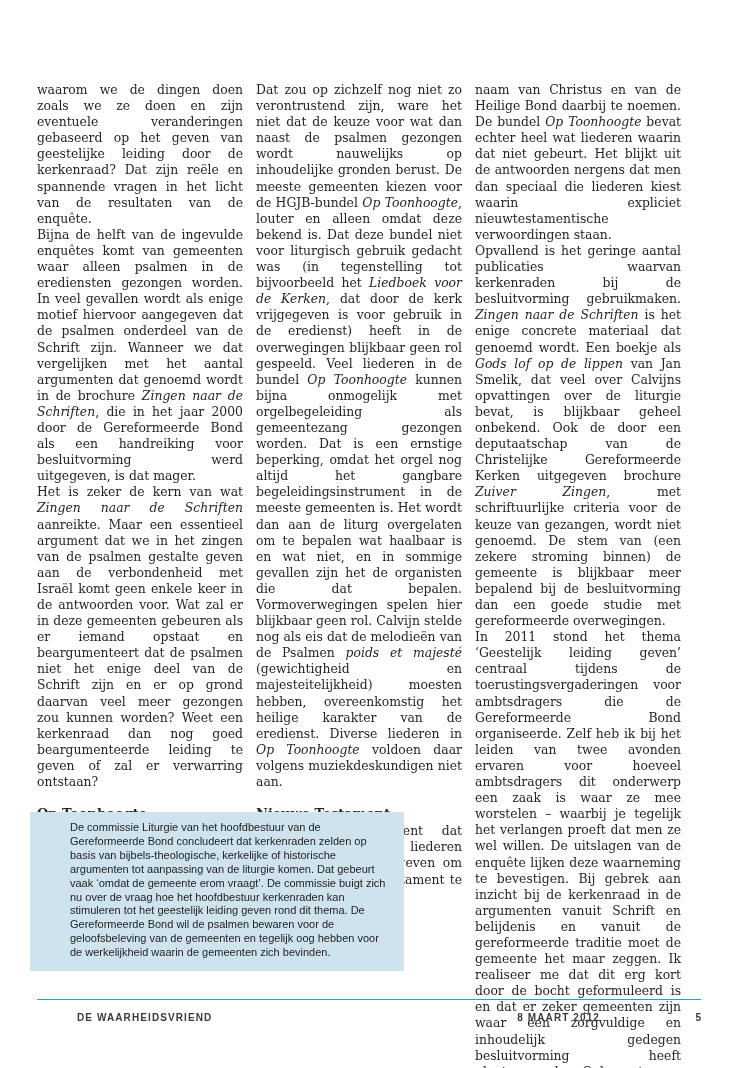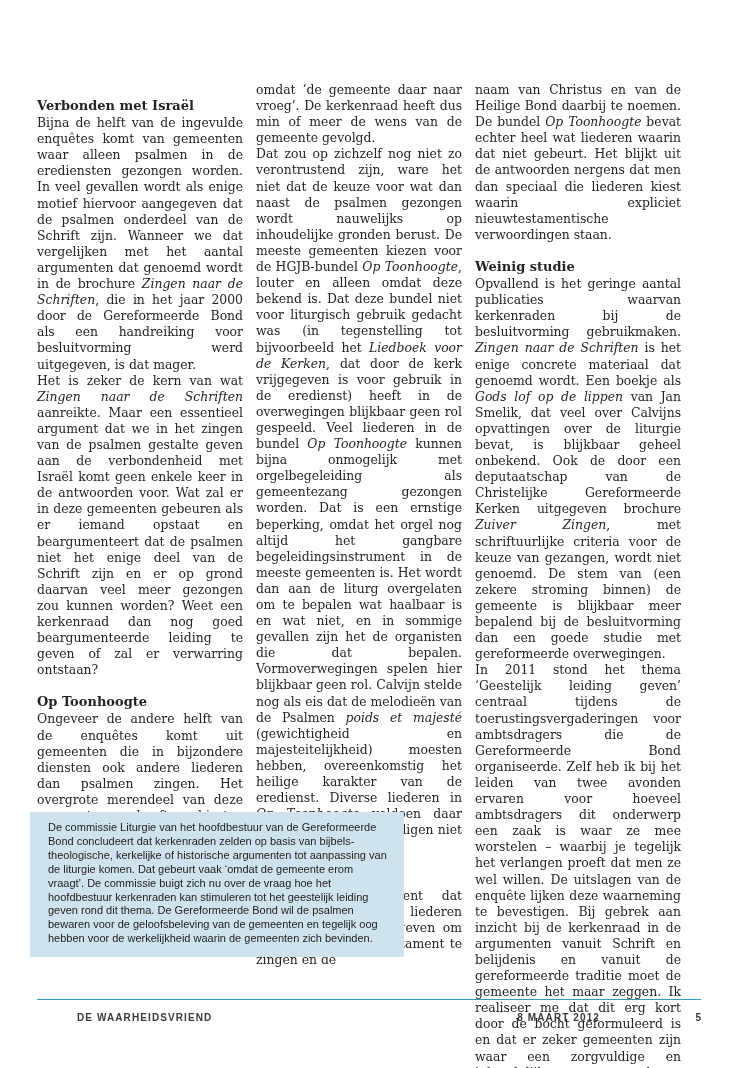--- a/index.html
+++ b/index.html
@@ -56,20 +56,21 @@
     font-size: 13.5px;
     line-height: 17px;
     font-weight: bold;
     color: #1c1c1c;
     margin-bottom: 2px;
   }
   .vervolg-box p {
     font-size: 11px;
     line-height: 13.9px;
     text-align: left;
+    margin-left: 22px;
   }
   .footer-rule {
     position: absolute;
     left: 37px;
     width: 664px;
     top: 999px;
     border-top: 1.6px solid var(--accent);
   }
   .footer {
     position: absolute;
@@ -87,35 +88,33 @@
   .footer .date { position: absolute; right: 101px; top: 0; }
   .footer .pagenum { position: absolute; right: 0; top: 0; letter-spacing: 0; }
 </style>
 </head>
 <body>
 
 <div class="page">
 
   <div class="columns">
     <div class="col">
-        <h3><span>Verbonden met Israël</span></h3>
+        <p><span>waarom we de dingen doen zoals we ze doen en zijn eventuele veranderingen gebaseerd op het geven van geestelijke leiding door de kerkenraad? Dat zijn reële en spannende vragen in het licht van de resultaten van de enquête.</span></p>
         <p><span>Bijna de helft van de ingevulde enquêtes komt van gemeenten waar alleen psalmen in de erediensten gezongen worden. In veel gevallen wordt als enige motief hiervoor aangegeven dat de psalmen onderdeel van de Schrift zijn. Wanneer we dat vergelijken met het aantal argumenten dat genoemd wordt in de brochure </span><em>Zingen naar de Schriften</em><span>, die in het jaar 2000 door de Gereformeerde Bond als een handreiking voor besluitvorming werd uitgegeven, is dat mager.</span></p>
         <p><span>Het is zeker de kern van wat </span><em>Zingen naar de Schriften</em><span> aanreikte. Maar een essentieel argument dat we in het zingen van de psalmen gestalte geven aan de verbondenheid met Israël komt geen enkele keer in de antwoorden voor. Wat zal er in deze gemeenten gebeuren als er iemand opstaat en beargumenteert dat de psalmen niet het enige deel van de Schrift zijn en er op grond daarvan veel meer gezongen zou kunnen worden? Weet een kerkenraad dan nog goed beargumenteerde leiding te geven of zal er verwarring ontstaan?</span></p>
         <h3><span>Op Toonhoogte</span></h3>
         <p><span>Ongeveer de andere helft van de enquêtes komt uit gemeenten die in bijzondere diensten ook andere liederen dan psalmen zingen. Het overgrote merendeel van deze gemeenten heeft hiertoe besloten,</span></p>
       </div>
     <div class="col">
-        <p><span>omdat ‘de gemeente daar naar vroeg’. De kerkenraad heeft dus min of meer de wens van de gemeente gevolgd.</span></p>
         <p><span>Dat zou op zichzelf nog niet zo verontrustend zijn, ware het niet dat de keuze voor wat dan naast de psalmen gezongen wordt nauwelijks op inhoudelijke gronden berust. De meeste gemeenten kiezen voor de HGJB-bundel </span><em>Op Toonhoogte</em><span>, louter en alleen omdat deze bekend is. Dat deze bundel niet voor liturgisch gebruik gedacht was (in tegenstelling tot bijvoorbeeld het </span><em>Liedboek voor de Kerken</em><span>, dat door de kerk vrijgegeven is voor gebruik in de eredienst) heeft in de overwegingen blijkbaar geen rol gespeeld. Veel liederen in de bundel </span><em>Op Toonhoogte</em><span> kunnen bijna onmogelijk met orgelbegeleiding als gemeentezang gezongen worden. Dat is een ernstige beperking, omdat het orgel nog altijd het gangbare begeleidingsinstrument in de meeste gemeenten is. Het wordt dan aan de liturg overgelaten om te bepalen wat haalbaar is en wat niet, en in sommige gevallen zijn het de organisten die dat bepalen. Vormoverwegingen spelen hier blijkbaar geen rol. Calvijn stelde nog als eis dat de melodieën van de Psalmen </span><em>poids et majesté</em><span> (gewichtigheid en majesteitelijkheid) moesten hebben, overeenkomstig het heilige karakter van de eredienst. Diverse liederen in </span><em>Op Toonhoogte</em><span> voldoen daar volgens muziekdeskundigen niet aan.</span></p>
         <h3><span>Nieuwe Testament</span></h3>
         <p><span>Het tweede argument dat genoemd wordt, is dat liederen ook de mogelijkheid geven om vanuit het Nieuwe Testament te zingen en de</span></p>
       </div>
     <div class="col">
         <p><span>naam van Christus en van de Heilige Bond daarbij te noemen. De bundel </span><em>Op Toonhoogte</em><span> bevat echter heel wat liederen waarin dat niet gebeurt. Het blijkt uit de antwoorden nergens dat men dan speciaal die liederen kiest waarin expliciet nieuwtestamentische verwoordingen staan.</span></p>
-        <h3><span>Weinig studie</span></h3>
         <p><span>Opvallend is het geringe aantal publicaties waarvan kerkenraden bij de besluitvorming gebruikmaken. </span><em>Zingen naar de Schriften</em><span> is het enige concrete materiaal dat genoemd wordt. Een boekje als </span><em>Gods lof op de lippen</em><span> van Jan Smelik, dat veel over Calvijns opvattingen over de liturgie bevat, is blijkbaar geheel onbekend. Ook de door een deputaatschap van de Christelijke Gereformeerde Kerken uitgegeven brochure </span><em>Zuiver Zingen</em><span>, met schriftuurlijke criteria voor de keuze van gezangen, wordt niet genoemd. De stem van (een zekere stroming binnen) de gemeente is blijkbaar meer bepalend bij de besluitvorming dan een goede studie met gereformeerde overwegingen.</span></p>
         <p><span>In 2011 stond het thema ‘Geestelijk leiding geven’ centraal tijdens de toerustingsvergaderingen voor ambtsdragers die de Gereformeerde Bond organiseerde. Zelf heb ik bij het leiden van twee avonden ervaren voor hoeveel ambtsdragers dit onderwerp een zaak is waar ze mee worstelen – waarbij je tegelijk het verlangen proeft dat men ze wel willen. De uitslagen van de enquête lijken deze waarneming te bevestigen. Bij gebrek aan inzicht bij de kerkenraad in de argumenten vanuit Schrift en belijdenis en vanuit de gereformeerde traditie moet de gemeente het maar zeggen. Ik realiseer me dat dit erg kort door de bocht geformuleerd is en dat er zeker gemeenten zijn waar een zorgvuldige en inhoudelijk gedegen besluitvorming heeft plaatsgevonden. Ook moeten we niet de conclusie trekken dat een verandering die niet volgens een gedegen besluitvorming heeft</span></p>
       </div>
   </div>
 
   <div class="vervolg-box">
     <p>De commissie Liturgie van het hoofdbestuur van de Gereformeerde Bond concludeert dat kerkenraden zelden op basis van bijbels-theologische, kerkelijke of historische argumenten tot aanpassing van de liturgie komen. Dat gebeurt vaak ‘omdat de gemeente erom vraagt’. De commissie buigt zich nu over de vraag hoe het hoofdbestuur kerkenraden kan stimuleren tot het geestelijk leiding geven rond dit thema. De Gereformeerde Bond wil de psalmen bewaren voor de geloofsbeleving van de gemeenten en tegelijk oog hebben voor de werkelijkheid waarin de gemeenten zich bevinden.</p>
   </div>
 
   <div class="footer-rule"></div>

